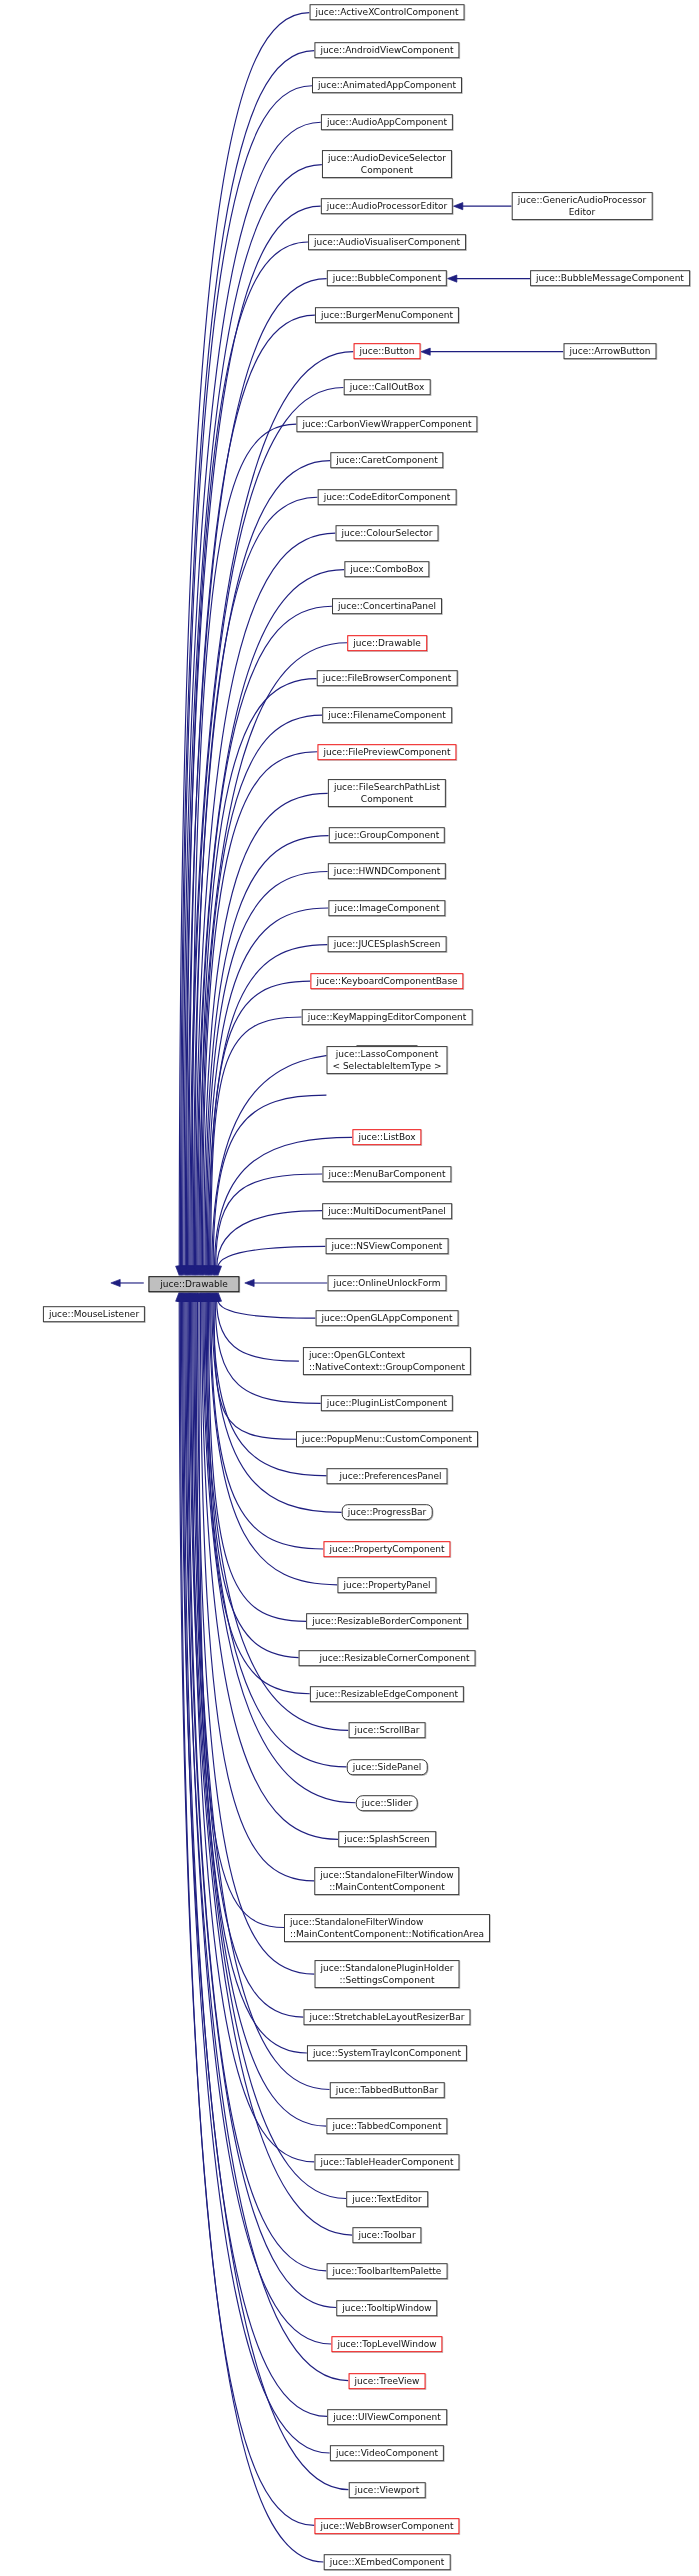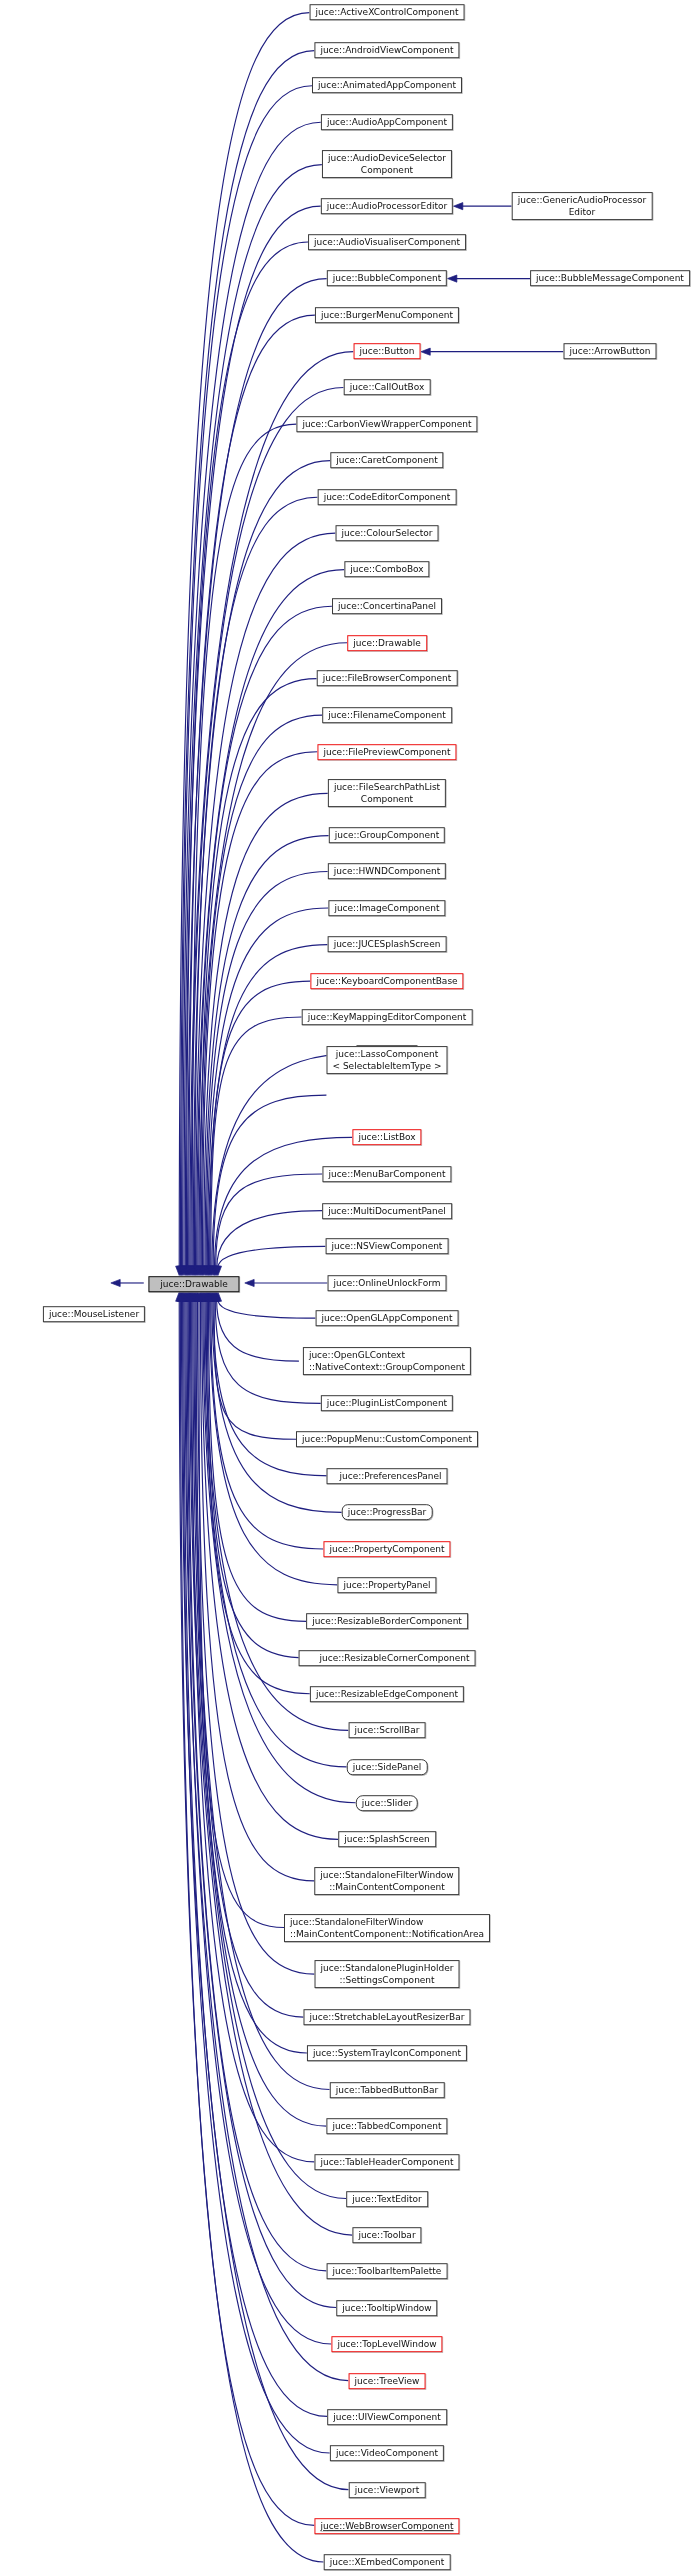--- a/index.html
+++ b/index.html
@@ -406,20 +406,20 @@
     </div>
     <div class="node" style="left: 387px; top: 2417px;">
       <div class="ln">juce::UIViewComponent</div>
     </div>
     <div class="node" style="left: 387px; top: 2453px;">
       <div class="ln">juce::VideoComponent</div>
     </div>
     <div class="node" style="left: 387px; top: 2490px;">
       <div class="ln">juce::Viewport</div>
     </div>
-    <div class="node red" style="left: 387px; top: 2526px; text-decoration: underline;">
+    <div class="node red" style="left: 387px; top: 2526px;">
       <div class="ln">juce::WebBrowserComponent</div>
     </div>
     <div class="node" style="left: 387px; top: 2562px;">
       <div class="ln">juce::XEmbedComponent</div>
     </div>
   </div>
 
 
 </body></html>

